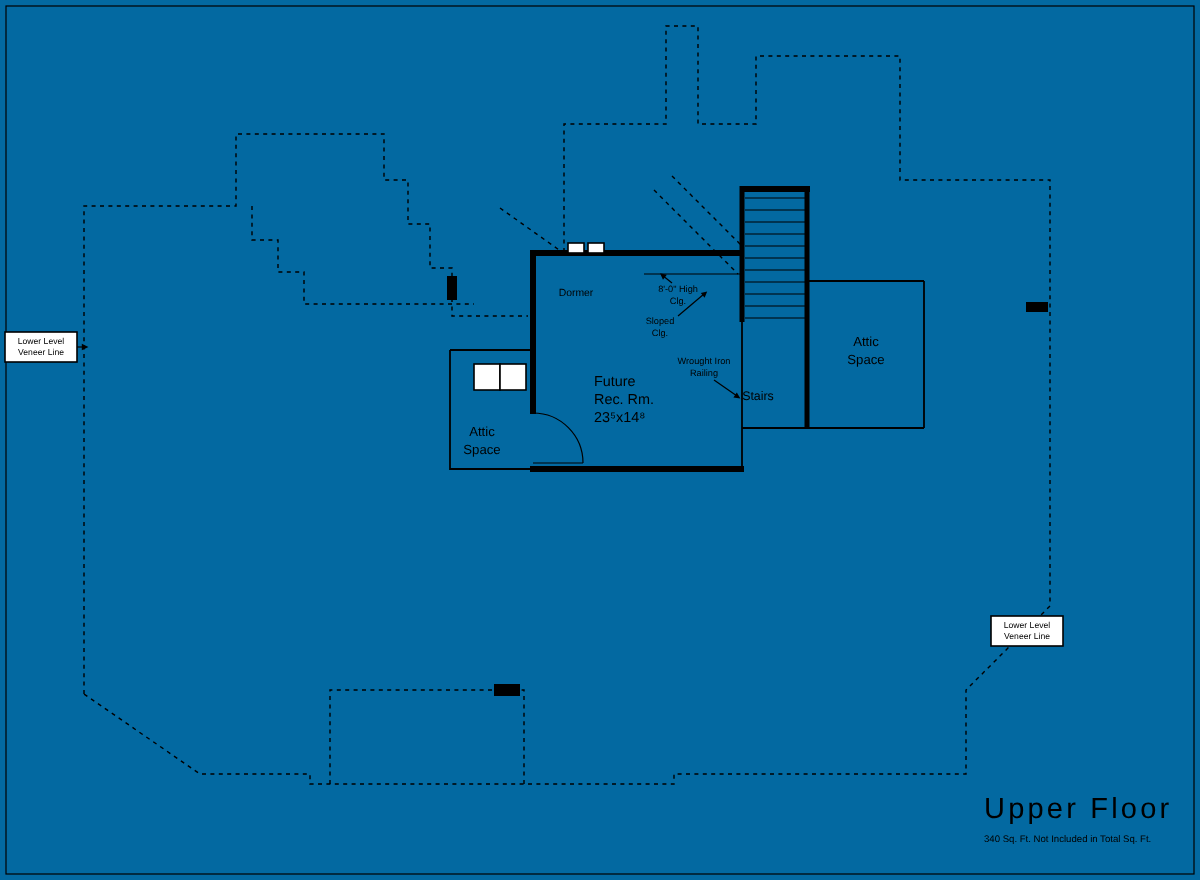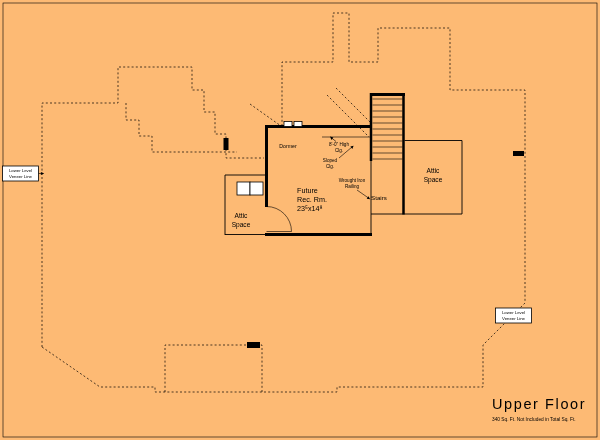--- a/index.html
+++ b/index.html
@@ -1,16 +1,16 @@
 <!DOCTYPE html>
 <html><head>
 <meta charset="utf-8">
 <style>
   html,body{margin:0;padding:0;background:#ffffff;}
-  .sheet{position:relative;width:600px;height:440px;background:#fdba74;
+  .sheet{position:relative;width:600px;height:440px;background:#0369a1;
          font-family:"Liberation Sans",sans-serif;overflow:hidden;}
   svg{display:block;}
   svg text{fill:#000000;font-family:"Liberation Sans",sans-serif;}
   .dash{fill:none;stroke:#000;stroke-width:0.7;stroke-dasharray:2 2.2;}
   .thin{fill:none;stroke:#000;stroke-width:0.9;}
   .hair{fill:none;stroke:#000;stroke-width:0.6;}
   .med{fill:none;stroke:#000;stroke-width:2.5;}
   .thick{fill:none;stroke:#000;stroke-width:3;}
   .wfill{fill:#ffffff;stroke:#000;stroke-width:0.8;}
   .bfill{fill:#000000;stroke:none;}

